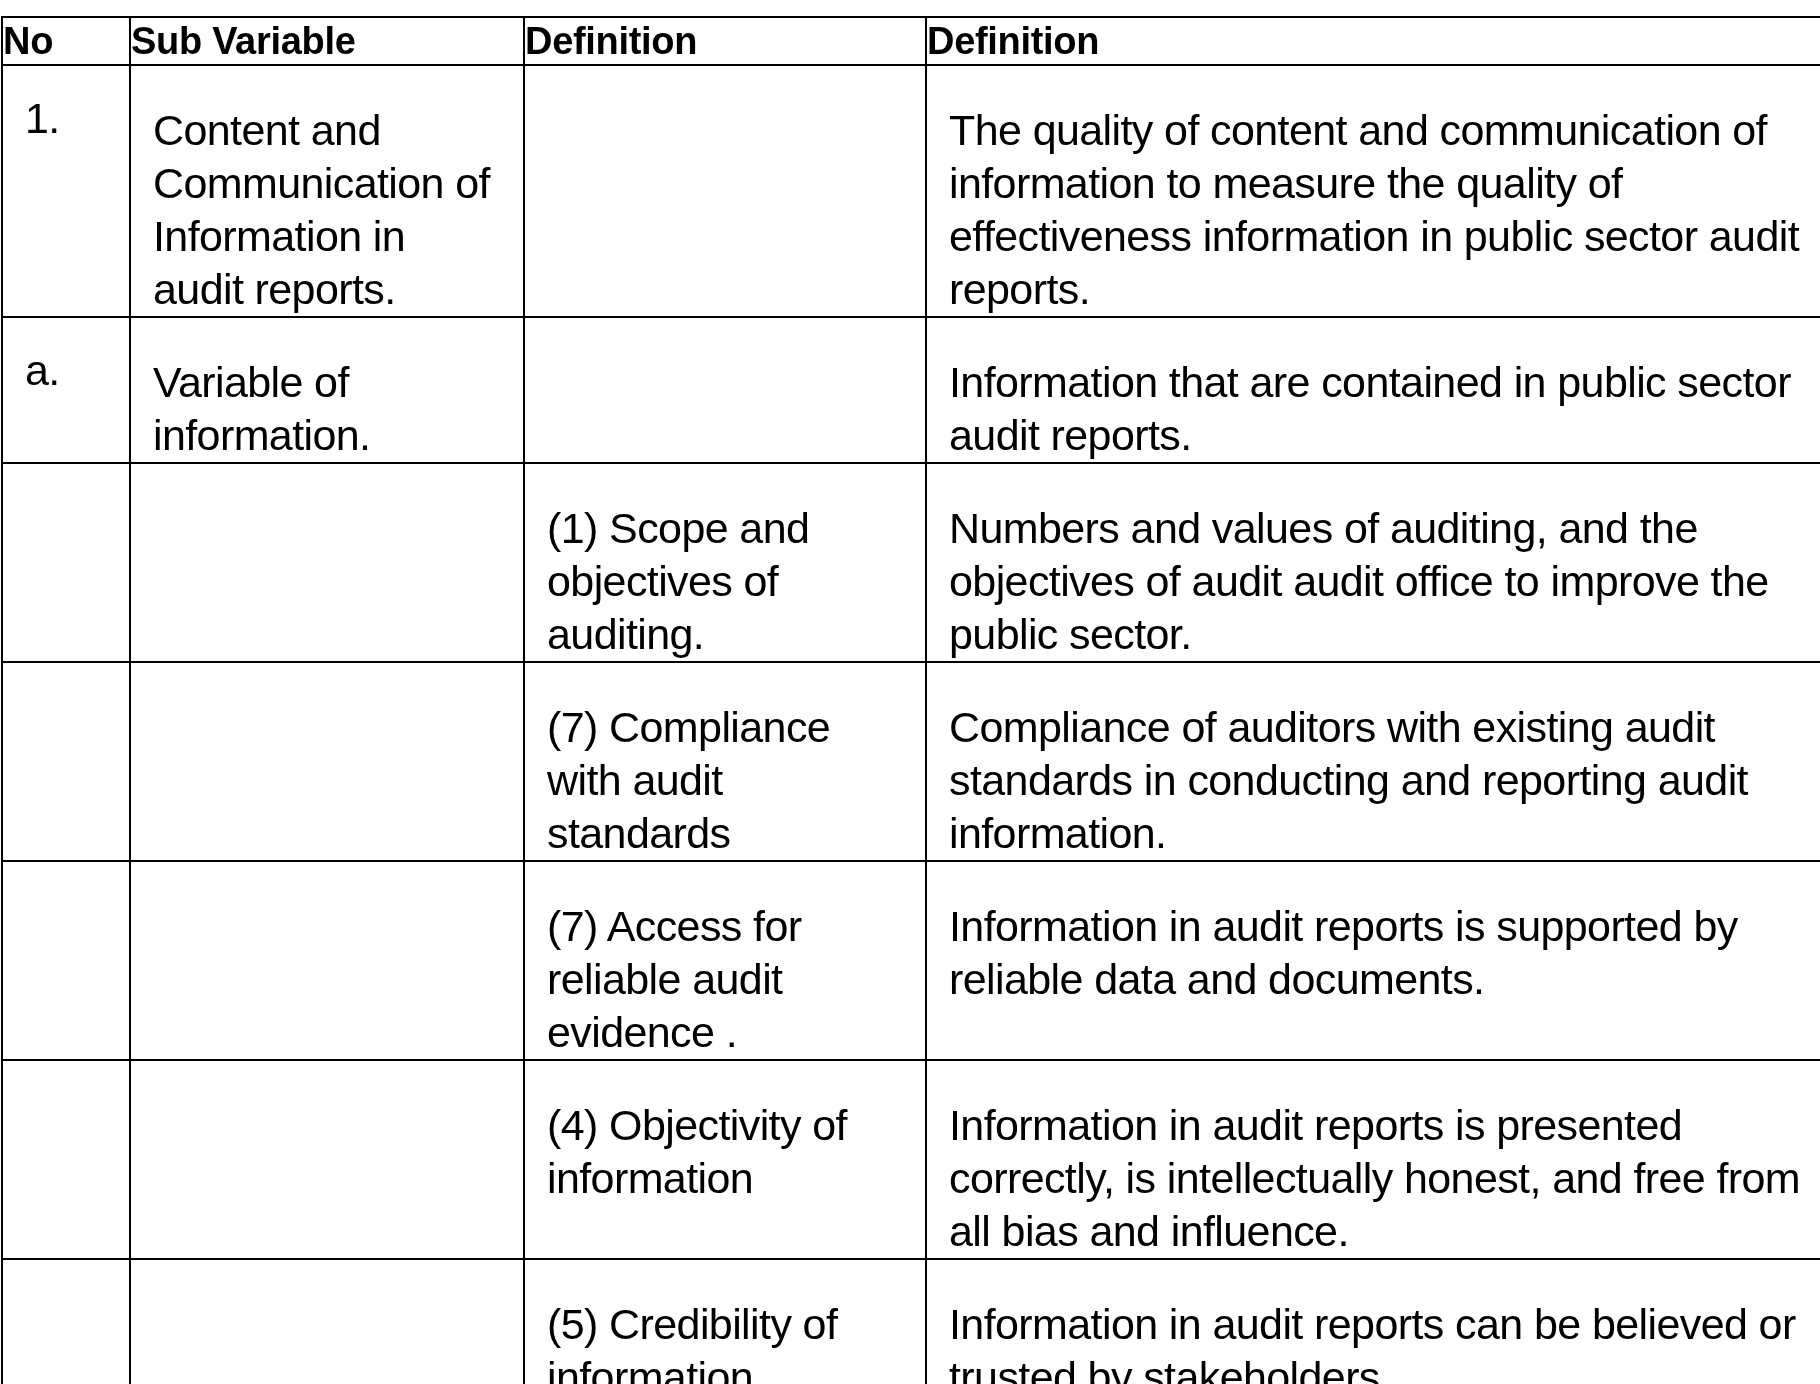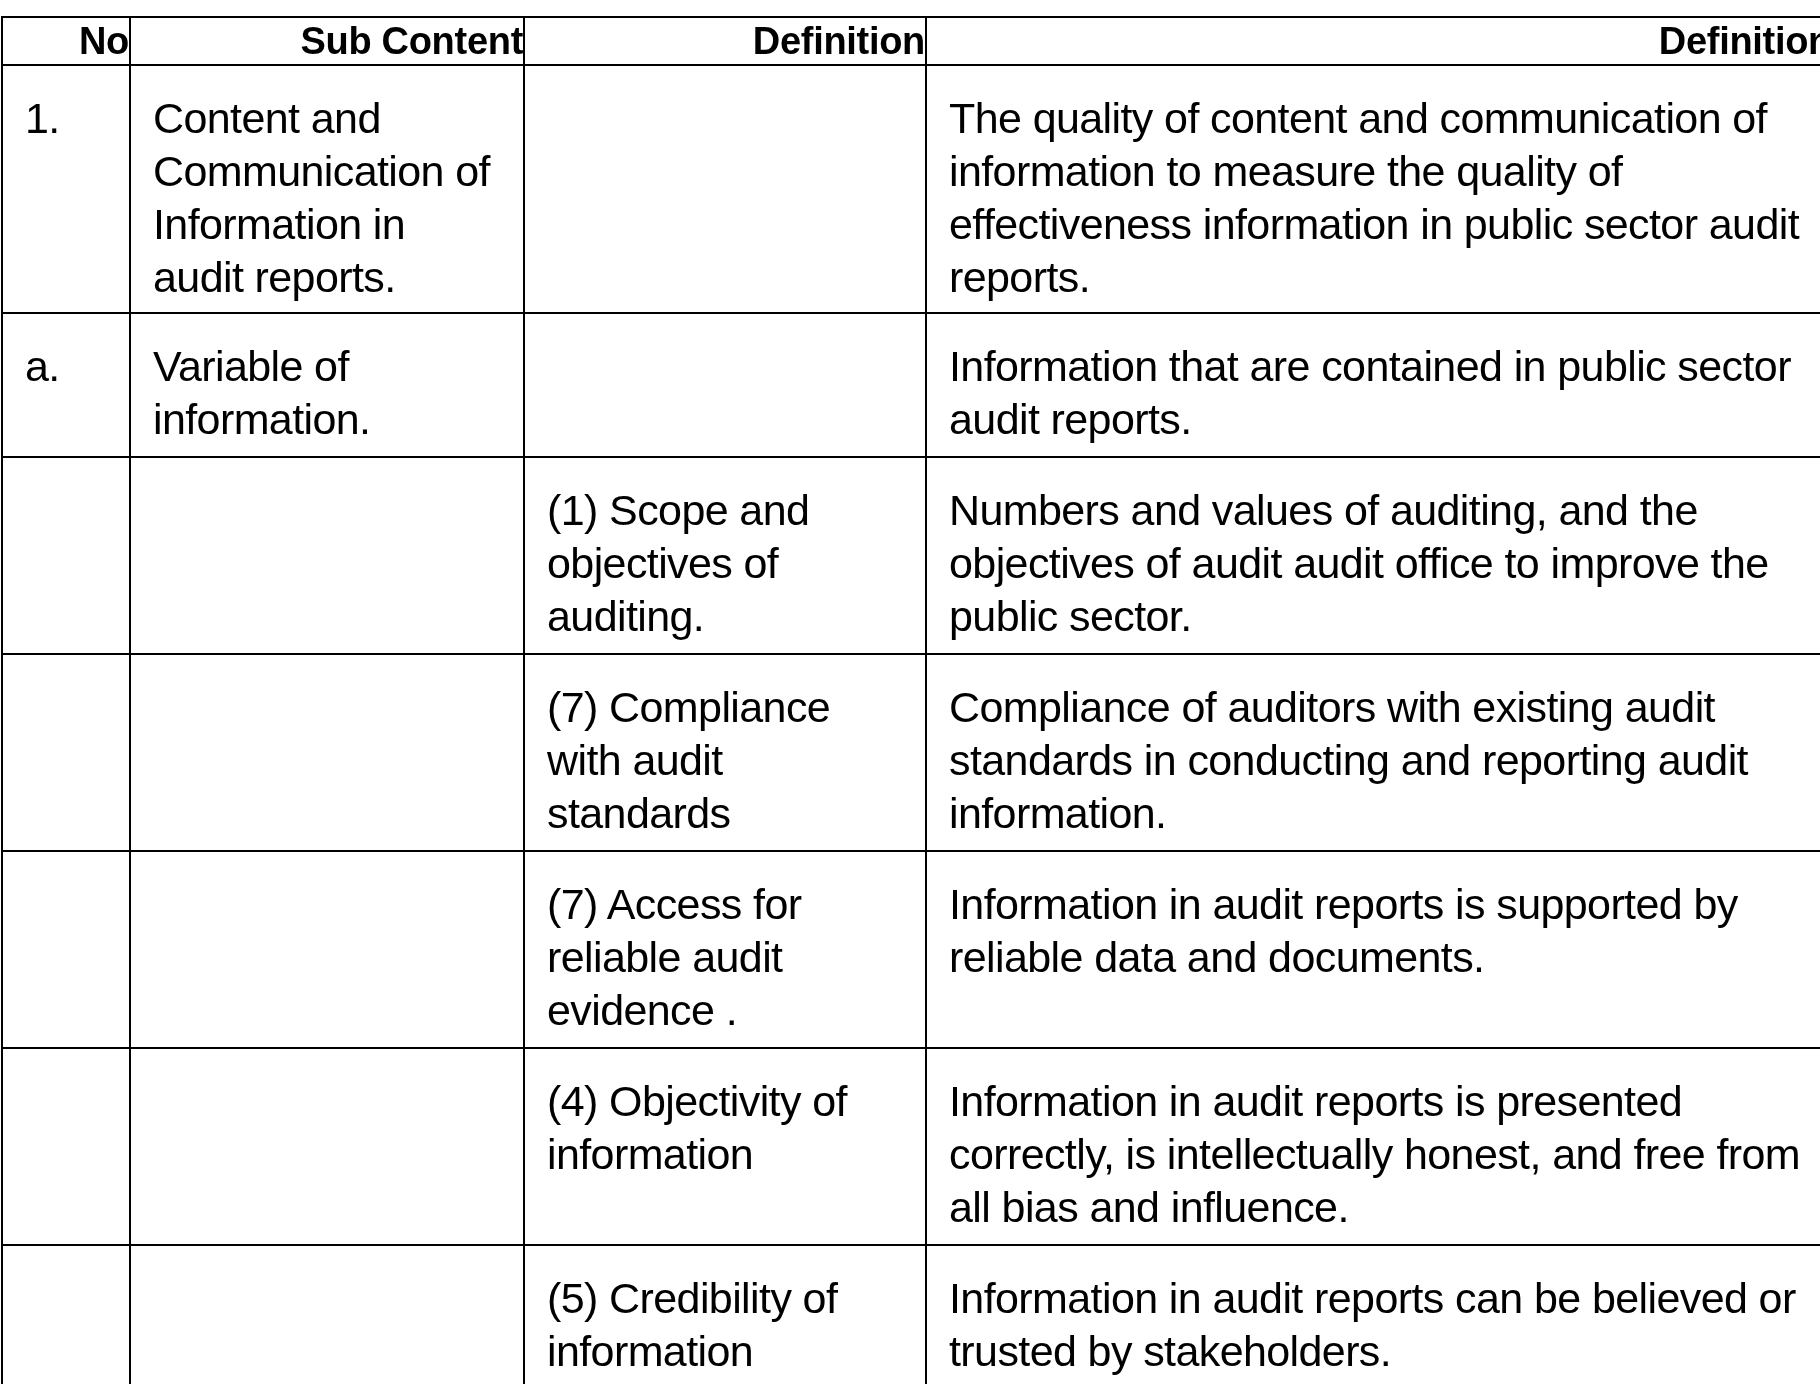--- a/index.html
+++ b/index.html
@@ -24,55 +24,55 @@
       table-layout: fixed;
     }
     .table th, .table td {
       border: 2px solid #000;
       vertical-align: top;
       padding: 0;
     }
     .table th {
       font-weight: bold;
       font-size: 38px;
-      text-align: right;
+      text-align: left;
       height: 46px;
       line-height: 46px;
       letter-spacing: -0.3px;
     }
     .table td {
       font-size: 43px;
       line-height: 53px;
       letter-spacing: -0.6px;
     }
     .c-no { width: 128px; }
     .c-sub { width: 394px; }
     .c-ind { width: 402px; }
     .c-def { width: 906px; }
-    .cell-inner { padding: 26px 20px 0 22px; }
+    .cell-inner { padding: 38px 20px 0 22px; }
     .cell-no { padding: 26px 0 0 22px; }
     .row-1 td { height: 246px; }
     .row-a td { height: 142px; }
     .row-ind td { height: 195px; }
     .row-last td { height: 160px; }
   </style>
 </head>
 <body>
 
 <table class="table">
   <colgroup>
     <col class="c-no">
       <col class="c-sub">
       <col class="c-ind">
       <col class="c-def">
   </colgroup>
   <thead>
     <tr>
       <th>No</th>
-      <th>Sub Content</th>
+      <th>Sub Variable</th>
       <th>Definition</th>
       <th>Definition</th>
     </tr>
   </thead>
   <tbody>
     <tr class="row-1">
       <td>
           <div class="cell-no">1.</div>
         </td>
       <td>

